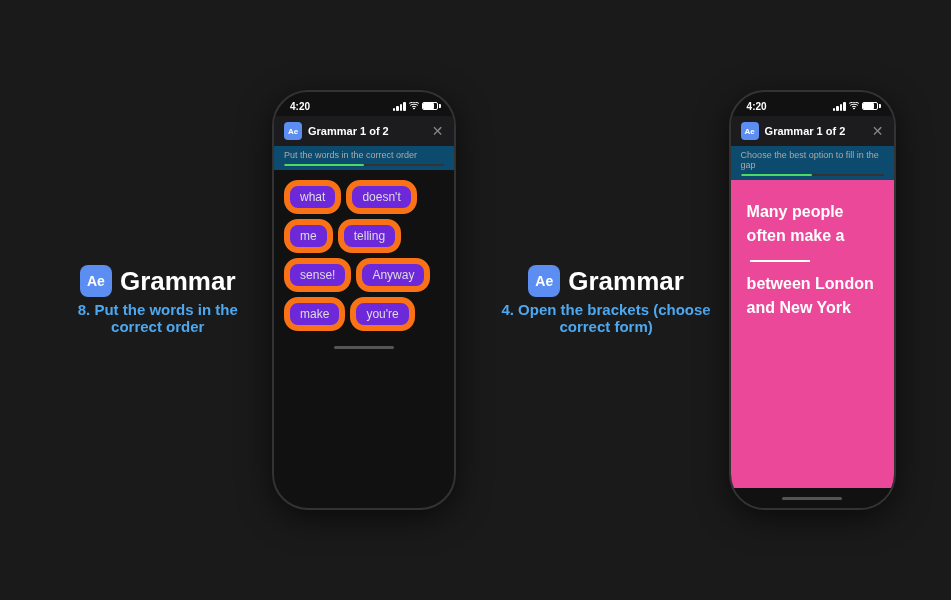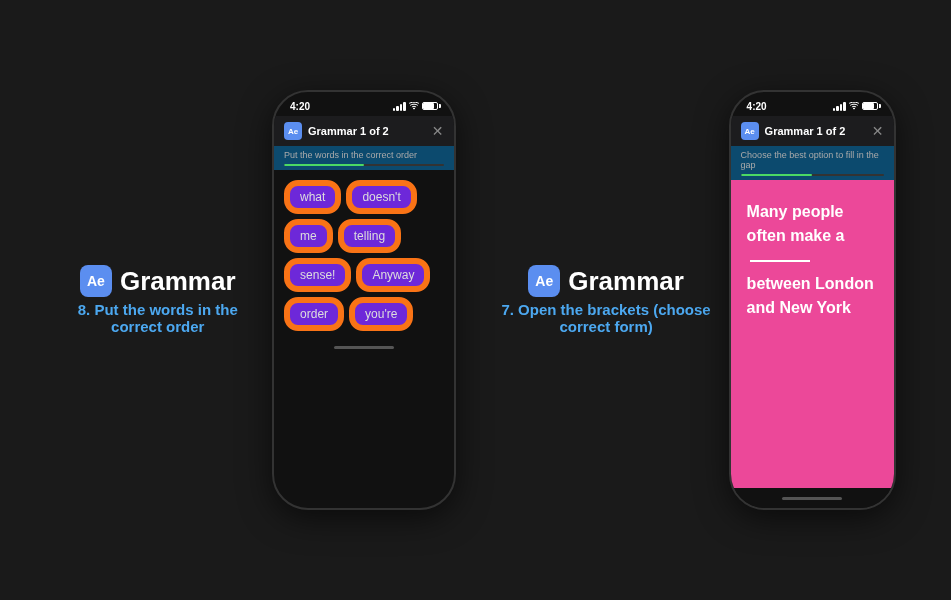--- a/index.html
+++ b/index.html
@@ -356,39 +356,39 @@
       </div>
 
 
       <div class="chips-area">
         <div class="chip">what</div>
         <div class="chip">doesn't</div>
         <div class="chip">me</div>
         <div class="chip">telling</div>
         <div class="chip">sense!</div>
         <div class="chip">Anyway</div>
-        <div class="chip">order</div>
+        <div class="chip">make</div>
         <div class="chip">you're</div>
       </div>
 
       <div class="home-indicator">
         <div class="home-bar"></div>
       </div>
     </div>
   </div>
 
   <div class="panel">
     <div class="panel-header">
       <div class="app-title-row">
         <div class="app-icon">
           <span>Ae</span>
         </div>
         <span class="app-name">Grammar</span>
       </div>
-      <div class="panel-subtitle">7. Open the brackets (choose correct form)</div>
+      <div class="panel-subtitle">4. Open the brackets (choose correct form)</div>
     </div>
 
     <div class="phone">
 
       <div class="status-bar">
         <span class="status-time">4:20</span>
         <div class="status-icons">
           <div class="signal-bars">
             <div class="signal-bar" style="height:3px"></div>
             <div class="signal-bar" style="height:5px"></div>

